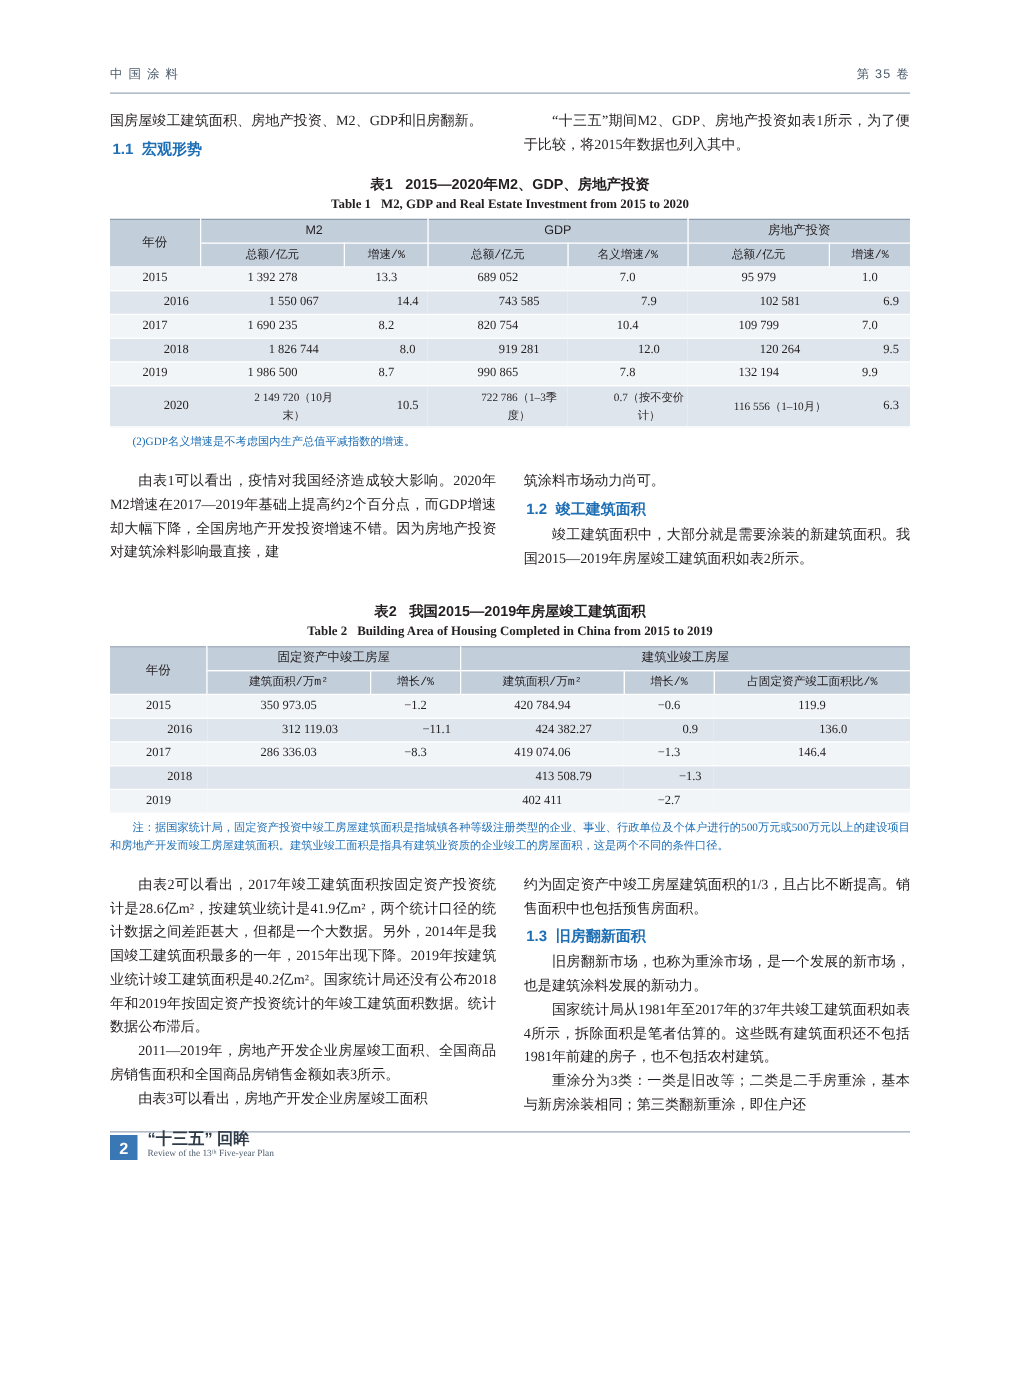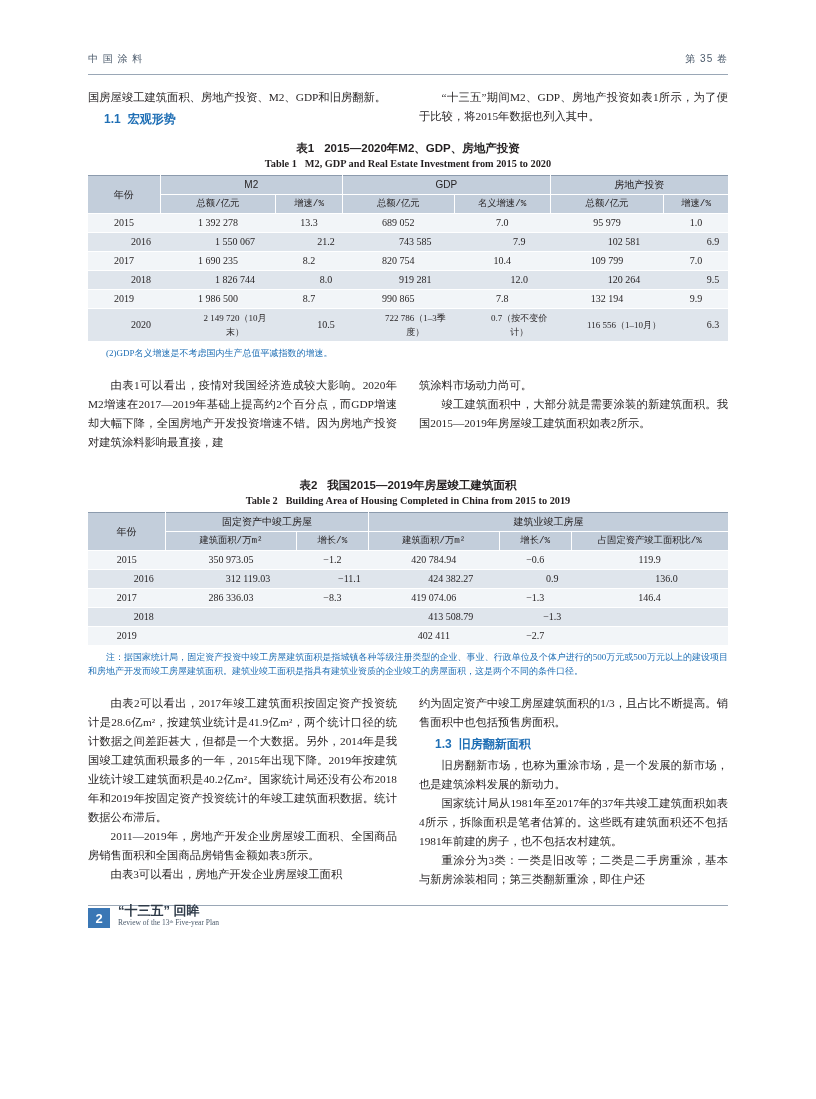--- a/index.html
+++ b/index.html
@@ -59,21 +59,21 @@
     line-height: 19px;
     text-align: justify;
     text-justify: inter-ideograph;
   }
   .indent { text-indent: 2em; }
   .sec-head {
     font-family: "Liberation Sans", sans-serif;
     font-size: 12px;
     font-weight: bold;
     color: #1f6fb5;
-    margin: 3px 0 2px 16px;
+    margin: 3px 0 2px 2px;
     line-height: 19px;
   }
   .sec-head .num { margin-right: 7px; color:#1f6fb5; }
 
   
   .tbl-wrap { margin-top: 9px; }
   .tbl-title-cn {
     text-align: center;
     font-family: "Liberation Sans", sans-serif;
     font-weight: bold;
@@ -236,21 +236,21 @@
             <td>1 392 278</td>
             <td>13.3</td>
             <td>689 052</td>
             <td>7.0</td>
             <td>95 979</td>
             <td>1.0</td>
           </tr>
           <tr class="shade">
             <td>2016</td>
             <td>1 550 067</td>
-            <td>21.2</td>
+            <td>14.4</td>
             <td>743 585</td>
             <td>7.9</td>
             <td>102 581</td>
             <td>6.9</td>
           </tr>
           <tr class="plain">
             <td>2017</td>
             <td>1 690 235</td>
             <td>8.2</td>
             <td>820 754</td>
@@ -294,20 +294,23 @@
     </div>
 
     <div class="spacer-22"></div>
 
     <div class="cols">
       <div class="col">
         <p class="indent">由表1可以看出，疫情对我国经济造成较大影响。2020年M2增速在2017—2019年基础上提高约2个百分点，而GDP增速却大幅下降，全国房地产开发投资增速不错。因为房地产投资对建筑涂料影响最直接，建</p>
       </div>
       <div class="col">
         <p>筑涂料市场动力尚可。</p>
+        <div class="sec-head">
+          <span class="num">1.2</span><span>竣工建筑面积</span>
+        </div>
         <p class="indent">竣工建筑面积中，大部分就是需要涂装的新建筑面积。我国2015—2019年房屋竣工建筑面积如表2所示。</p>
       </div>
     </div>
 
     <div class="spacer-22"></div>
 
     <div class="tbl-wrap">
       <div class="tbl-title-cn">
         <span class="lbl">表2</span><span>我国2015—2019年房屋竣工建筑面积</span>
       </div>

